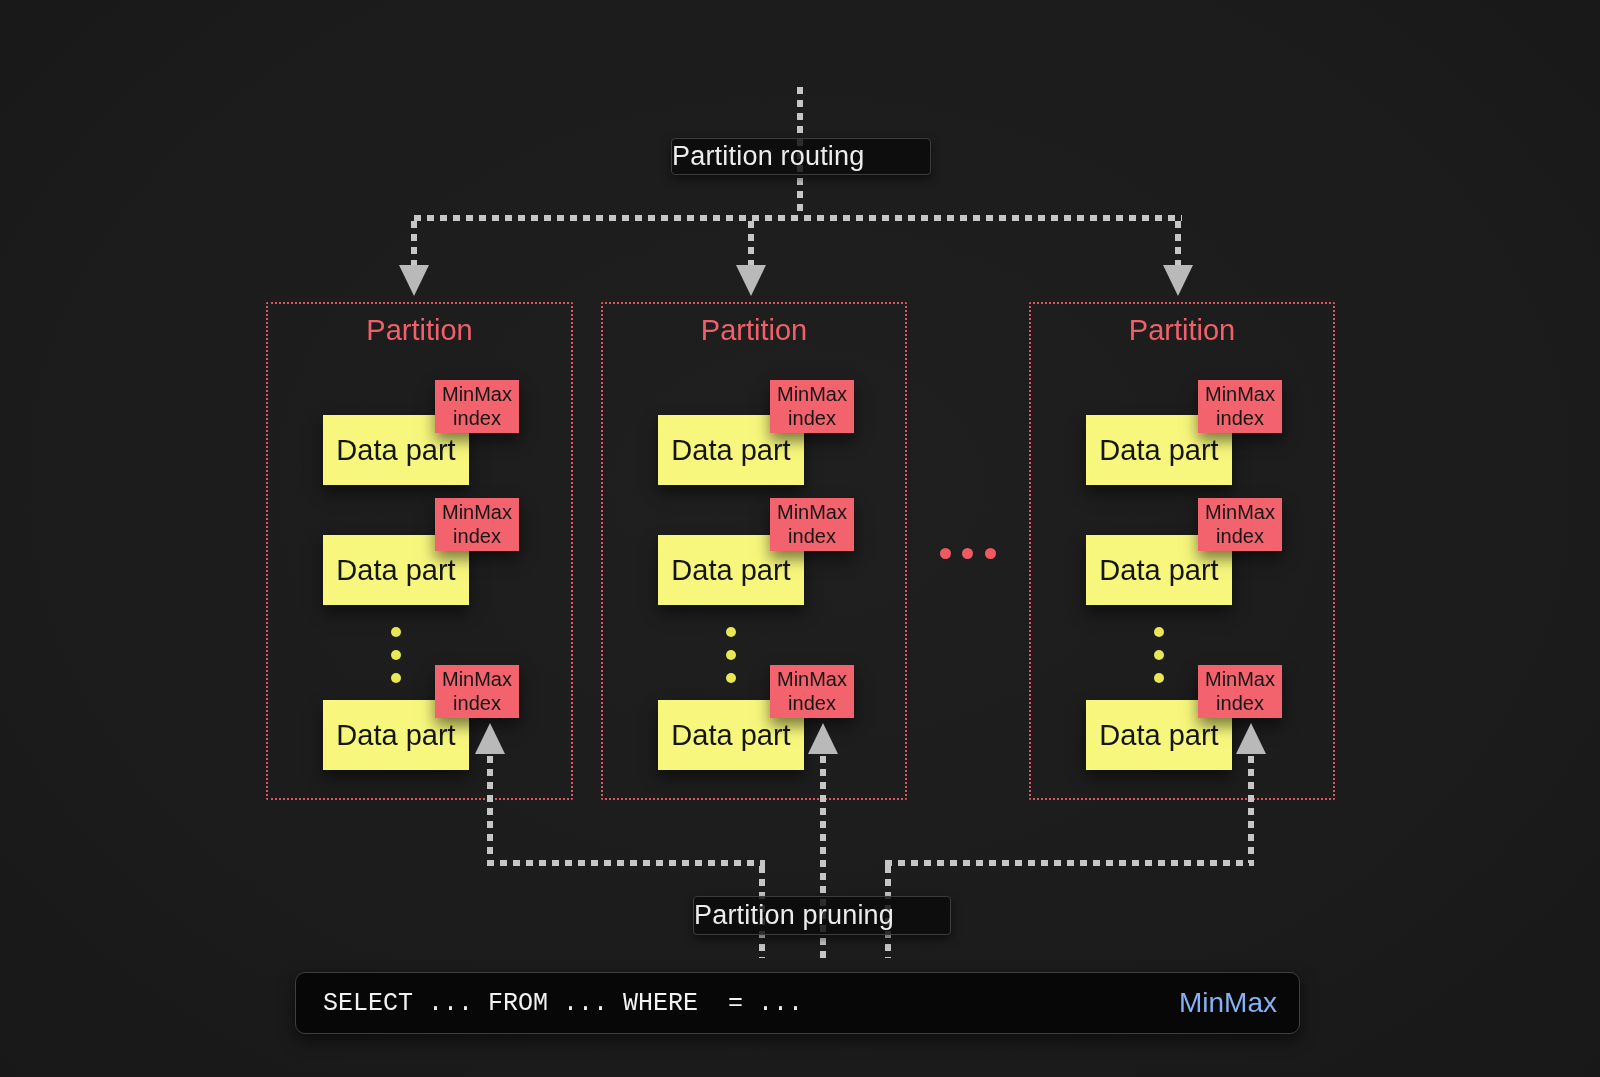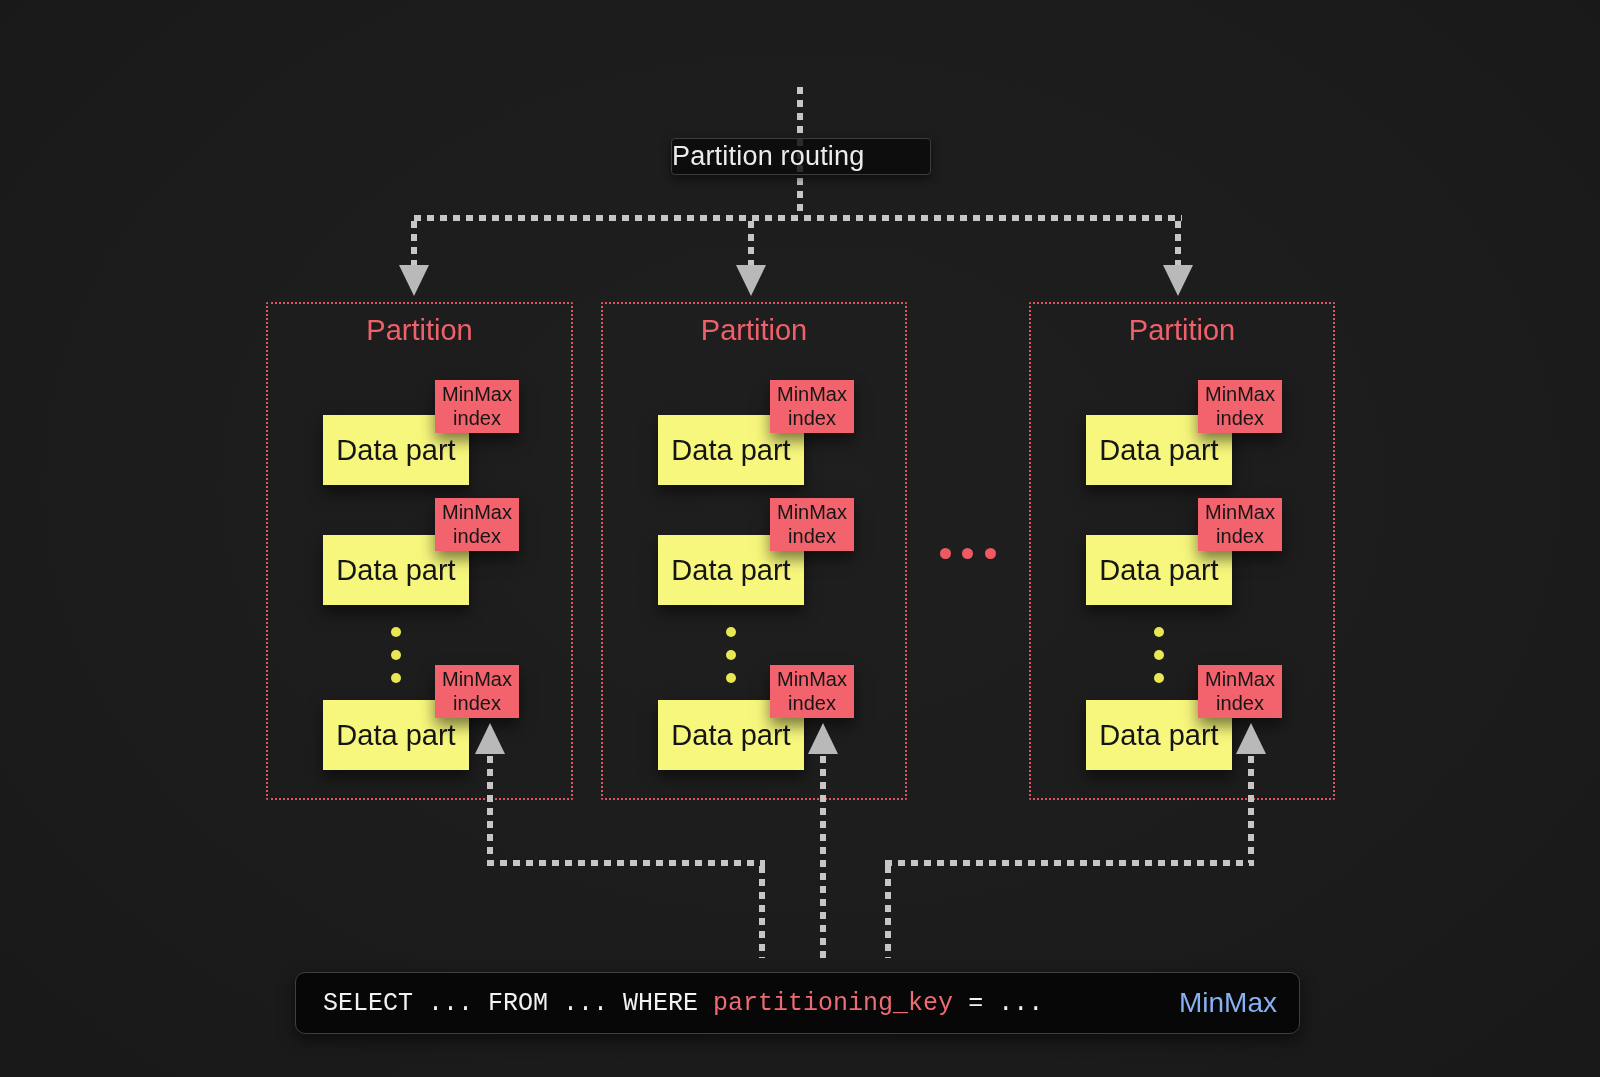--- a/index.html
+++ b/index.html
@@ -165,19 +165,22 @@
   <div class="vline" style="left:487px;top:756px;height:107px;"></div>
   <div class="vline" style="left:820px;top:756px;height:202px;"></div>
   <div class="vline" style="left:1248px;top:756px;height:107px;"></div>
 
   <div class="hline" style="left:487px;top:860px;width:278px;"></div>
   <div class="hline" style="left:885px;top:860px;width:369px;"></div>
 
   <div class="vline" style="left:759px;top:866px;height:92px;"></div>
   <div class="vline" style="left:885px;top:866px;height:92px;"></div>
 
+  <div class="pill" style="left:693px;top:896px;width:258px;height:39px;">
+    <span>Partition pruning</span>
+  </div>
 
   <div class="panel" style="left:295px;top:972px;width:1005px;height:62px;">
-    <div class="sql"><span>SELECT ... FROM ... WHERE </span><span class="key">partitioning_key</span><span> = ...</span></div>
+    <div class="sql"><span>SELECT ... FROM ... WHERE </span><span> = ...</span></div>
     <div class="box-side-label" style="height:60px;">MinMax</div>
   </div>
 
 </div>
 
 </body></html>

